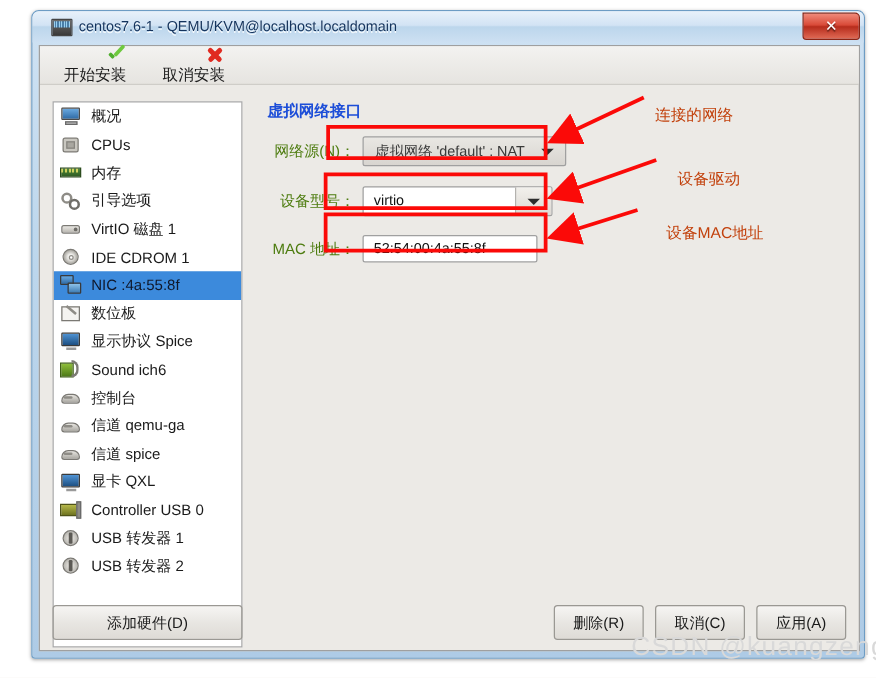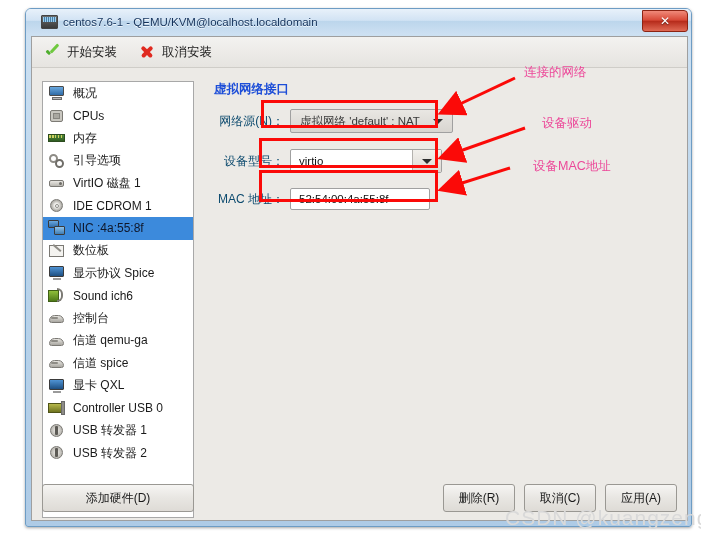--- a/index.html
+++ b/index.html
@@ -59,21 +59,21 @@
     box-sizing: border-box;
   }
 
   
   .toolbar {
     position:absolute; left:0; top:0; width:100%; height:31px;
     background: linear-gradient(to bottom,#f3f2f0,#e6e4e0);
     border-bottom: 1px solid #cfcdc8;
     display:flex; align-items:center; box-sizing:border-box; padding-left:12px;
   }
-  .tb-item { display:flex; align-items:flex-start; margin-right:22px; cursor:default; }
+  .tb-item { display:flex; align-items:flex-end; margin-right:22px; cursor:default;flex-direction:column; }
   .tb-label { font-size:12.5px; color:#1a1a1a; margin-left:7px; white-space:nowrap; }
   .ico-check { width:16px; height:16px; position:relative; }
   .ico-check:before{
     content:""; position:absolute; left:2px; top:7px; width:5px; height:2.5px;
     background:#4fae2e; transform:rotate(45deg); border-radius:1px;
   }
   .ico-check:after{
     content:""; position:absolute; left:5px; top:3px; width:11px; height:3px;
     background:#6fc93f; transform:rotate(-48deg); border-radius:1px;
   }
@@ -234,21 +234,21 @@
 
   
   .panel { position:absolute; left:170px; top:44px; right:8px; bottom:48px; }
   .panel-title {
     position:absolute; left:12px; top:0px;
     font-size:12.5px; font-weight:bold; color:#1d4ed8;
   }
 
   .field-row { position:absolute; display:flex; align-items:center; }
   .field-label {
-    font-size:12px; color:#0c4a6e; text-align:right; white-space:nowrap;
+    font-size:12px; color:#4d7c0f; text-align:right; white-space:nowrap;
   }
 
   
   .combo-gray {
     width:163px; height:24px;
     background: linear-gradient(to bottom,#e9e7e3,#d8d5d0);
     border:1px solid #a0a0a0; border-radius:2px;
     display:flex; align-items:center; box-sizing:border-box;
     padding-left:9px; font-size:11.5px; color:#3a3a3a; position:relative;
   }
@@ -276,21 +276,21 @@
     display:flex; align-items:center; box-sizing:border-box;
     padding-left:8px; font-size:11.5px; color:#111;
   }
 
   
   .redbox {
     position:absolute; border:3px solid #fb0a08; box-sizing:border-box;
     pointer-events:none;
   }
   .annot {
-    position:absolute; color:#ec4899; font-size:12.5px; white-space:nowrap;
+    position:absolute; color:#c2410c; font-size:12.5px; white-space:nowrap;margin-top:20px;
   }
 
   
   .btn {
     background: linear-gradient(to bottom,#f6f5f3 0%,#e8e6e2 50%,#dedbd6 100%);
     border:1px solid #9a9893; border-radius:3px;
     font-size:12px; color:#1a1a1a;
     display:flex; align-items:center; justify-content:center;
     box-sizing:border-box; cursor:default;
   }

